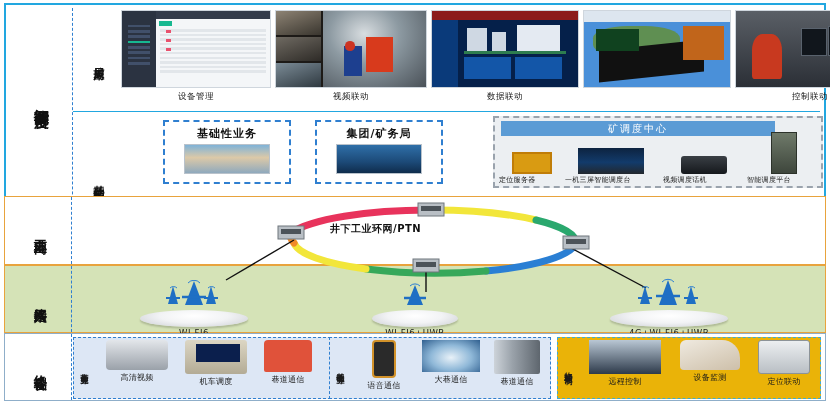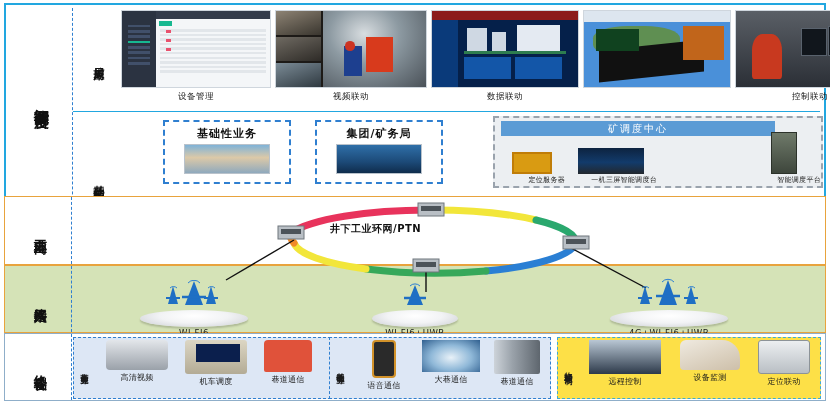--- a/index.html
+++ b/index.html
@@ -83,21 +83,21 @@
   .db-title{
     font-size:11px;font-weight:bold;text-align:center;letter-spacing:1px;
     margin-top:4px;color:#111;
   }
   .db-img{margin:3px auto 0;border:1px solid #b9c2cb;box-sizing:border-box;}
   .ctr-banner{
     background:#5b9bd5;color:#fff;font-size:10px;text-align:center;
     letter-spacing:2px;line-height:15px;height:15px;
   }
   .ctr-items{position:absolute;left:0;right:0;top:20px;bottom:2px;}
-  .ctr-item{position:absolute;bottom:0;text-align:right;}
+  .ctr-item{position:absolute;bottom:0;text-align:left;}
   .ctr-art{margin:0 auto 2px;}
   .ctr-cap{font-size:7px;line-height:8px;letter-spacing:.3px;}
 
   
   #ring-band{
     left:4px;top:196px;width:822px;height:69px;
     border:1px solid #e8a33d;background:#fff;
   }
   #access-band{
     left:4px;top:265px;width:822px;height:68px;
@@ -124,21 +124,21 @@
   .ap-cap{font-size:8.5px;letter-spacing:.5px;margin-top:1px;}
   .disc{
     width:100%;height:17px;border-radius:50%;
     background:radial-gradient(ellipse at 50% 35%,#ffffff 0%,#f2f3f5 45%,#c9ccd1 100%);
     box-shadow:0 2px 2px rgba(0,0,0,.18);
   }
 
   
   .tgroup{position:absolute;top:3px;height:62px;border:1px dashed #2f7fd0;box-sizing:border-box;}
   .tgroup.blue{background:#dde7f5;border-color:#2f7fd0;}
-  .tgroup.cyan{background:#fde047;border-color:#3fa9d4;}
+  .tgroup.cyan{background:#eab308;border-color:#3fa9d4;}
   .tgroup-label{
     position:absolute;left:2px;top:0;width:16px;height:100%;
     display:flex;align-items:center;justify-content:center;
   }
   .tgroup-label .vtext{font-size:8px;line-height:9px;font-weight:bold;}
   .titem{position:absolute;top:2px;text-align:center;}
   .titem .art{margin:0 auto;}
   .titem .cap{font-size:8px;margin-top:2px;letter-spacing:.3px;}
 
   .cam{height:30px;background:linear-gradient(180deg,#e3e6ea,#9aa1a9);border-radius:4px;}
@@ -276,20 +276,24 @@
             <div class="ctr-item" style="left:4px;width:66px;">
               <div class="ctr-art" style="width:40px;height:22px;background:#d99b12;border:2px solid #c07d08;box-sizing:border-box;"></div>
               <div class="ctr-cap">定位服务器</div>
             </div>
 
             <div class="ctr-item" style="left:70px;width:92px;">
               <div class="ctr-art" style="width:66px;height:26px;background:linear-gradient(180deg,#0d2340 0%,#123b6b 55%,#23282e 100%);"></div>
               <div class="ctr-cap">一机三屏智能调度台</div>
             </div>
 
+            <div class="ctr-item" style="left:168px;width:82px;">
+              <div class="ctr-art" style="width:46px;height:18px;background:linear-gradient(180deg,#3a3f45,#15181c);border-radius:3px;"></div>
+              <div class="ctr-cap">视频调度话机</div>
+            </div>
 
             <div class="ctr-item" style="left:252px;width:74px;">
               <div class="ctr-art" style="width:24px;height:40px;background:linear-gradient(180deg,#6f7a6a,#3e463c);border:1px solid #2c322a;"></div>
               <div class="ctr-cap">智能调度平台</div>
             </div>
 
           </div>
         </div>
       </div>
 

